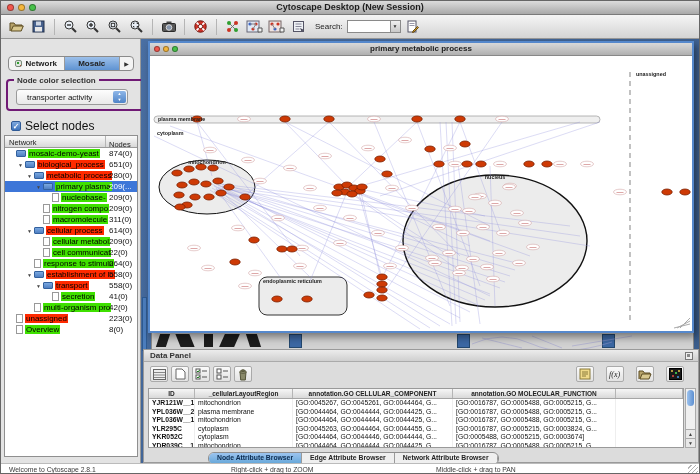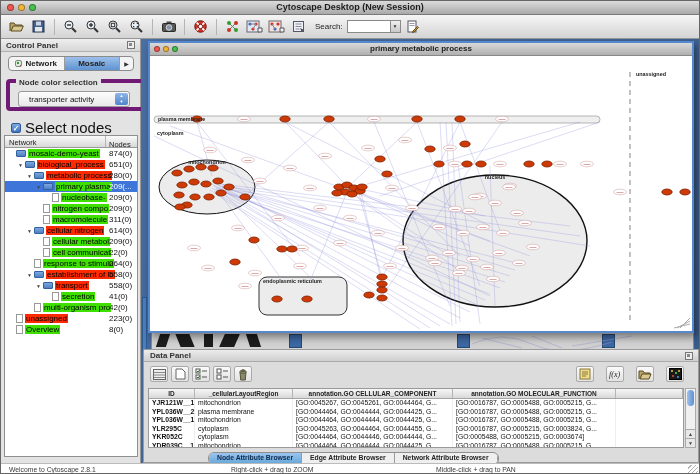--- a/index.html
+++ b/index.html
@@ -32,30 +32,30 @@
   .float-icon::after{content:"";position:absolute;left:1px;top:1px;width:3px;height:3px;background:#888;}
   .cp-tabs{position:absolute;left:7px;top:17px;width:126px;height:15px;display:flex;
     border:1px solid #8b8b8b;border-radius:4px;background:#f4f4f4;overflow:hidden;}
   .cp-tab{flex:1;display:flex;align-items:center;justify-content:center;gap:3px;
     font-size:8px;font-weight:bold;color:#222;border-right:1px solid #9a9a9a;}
   .cp-tab.active{background:linear-gradient(#9cc0ea,#5f93d2);}
   .cp-tab-arrow{width:13px;display:flex;align-items:center;justify-content:center;font-size:6px;color:#333;}
   .net-glyph{width:7px;height:7px;border-radius:2px;background:
      radial-gradient(circle at 2px 2px,#2f9e2f 1.2px,transparent 1.4px),
      radial-gradient(circle at 5px 5px,#cc3322 1.2px,transparent 1.4px),#dfe8df;border:1px solid #7a8a7a;}
-  .groupbox{position:absolute;left:5px;top:40px;width:156px;height:32px;border:4px solid #701a75;border-radius:4px;}
+  .groupbox{position:absolute;left:5px;top:40px;width:156px;height:32px;border:2px solid #701a75;border-radius:4px;}
   .groupbox-label{position:absolute;left:6px;top:-5px;background:#e3e3e3;padding:0 3px;font-size:8px;font-weight:bold;color:#333;}
   .combo2{position:absolute;left:8px;top:8px;width:112px;height:16px;background:linear-gradient(#fdfdfd,#e9e9e9);
     border:1px solid #9a9a9a;border-radius:3px;font-size:8px;color:#111;padding:3px 0 0 10px;}
   .stepper{position:absolute;right:1px;top:1px;width:13px;height:12px;border-radius:2px;
     background:linear-gradient(#8fb7e8,#4f84c8);color:#fff;font-size:4px;line-height:6px;text-align:center;}
   .checkrow{position:absolute;left:10px;top:80px;display:flex;align-items:center;gap:4px;}
   .checkbox{width:10px;height:10px;border-radius:2px;background:linear-gradient(#7fa9de,#3f74bc);
     border:1px solid #2f5a96;color:#fff;font-size:8px;line-height:9px;text-align:center;font-weight:bold;}
-  .checklabel{font-size:15px;color:#111;}
+  .checklabel{font-size:12px;color:#111;}
   .tree{position:absolute;left:3px;top:96px;width:134px;height:322px;background:#fff;border:1px solid #8f8f8f;overflow:hidden;}
   .tree-head{position:relative;height:12px;background:linear-gradient(#fafafa,#d8d8d8);border-bottom:1px solid #9a9a9a;
     font-size:7.5px;color:#222;}
   .tree-head .c1{position:absolute;left:4px;top:2px;} .tree-head .c2{position:absolute;left:104px;top:4px;}
   .tree-head::after{content:"";position:absolute;left:100px;top:0;bottom:0;width:1px;background:#b5b5b5;}
   .tree-row{position:relative;height:11px;display:flex;align-items:center;font-size:8px;white-space:nowrap;overflow:hidden;}
   .tree-row.selected{background:#3d76d8;}
   .expander{width:9px;font-size:5px;color:#444;text-align:center;flex:none;}
   .sp{flex:none;height:1px;}
   .ficon-folder{flex:none;width:10px;height:7px;background:linear-gradient(#7aa8e0,#4f7fc2);border:1px solid #33619e;border-radius:1px;margin-right:2px;}
@@ -229,24 +229,20 @@
       <svg width="15" height="15">
           <rect x="3" y="2" width="8" height="11" fill="#fff" stroke="#556"></rect>
           <line x1="4.5" y1="4.5" x2="9.5" y2="4.5" stroke="#99a"></line>
           <line x1="4.5" y1="6.5" x2="9.5" y2="6.5" stroke="#99a"></line>
           <path d="M8 12 l4.5 -4.5 1 1 L9 13 l-1.5 .5 z" fill="#c89632" stroke="#6a4e12"></path>
         </svg>
       </span>
   </div>
 
   <div class="cpanel">
-    <div class="cp-header">
-      <span>Control Panel</span>
-      <span class="float-icon"></span>
-    </div>
     <div class="cp-tabs">
       <div class="cp-tab">
         <span class="net-glyph"></span>
         <span>Network</span>
       </div>
       <div class="cp-tab active">
         <span>Mosaic</span>
       </div>
       <div class="cp-tab-arrow">▶</div>
     </div>
@@ -313,21 +309,21 @@
             <span class="sp" style="width: 29px;"></span>
             <span class="expander"></span>
             <span class="ficon-file"></span>
             <span class="tlabel hl-green">macromolecule</span>
             <span class="tcount">311(0)</span>
           </div>
           <div class="tree-row">
             <span class="sp" style="width: 20px;"></span>
             <span class="expander">▼</span>
             <span class="ficon-folder"></span>
-            <span class="tlabel hl-red">cellular nitrogen</span>
+            <span class="tlabel hl-red">cellular process</span>
             <span class="tcount">614(0)</span>
           </div>
           <div class="tree-row">
             <span class="sp" style="width: 29px;"></span>
             <span class="expander"></span>
             <span class="ficon-file"></span>
             <span class="tlabel hl-green">cellular metabol</span>
             <span class="tcount">209(0)</span>
           </div>
           <div class="tree-row">

